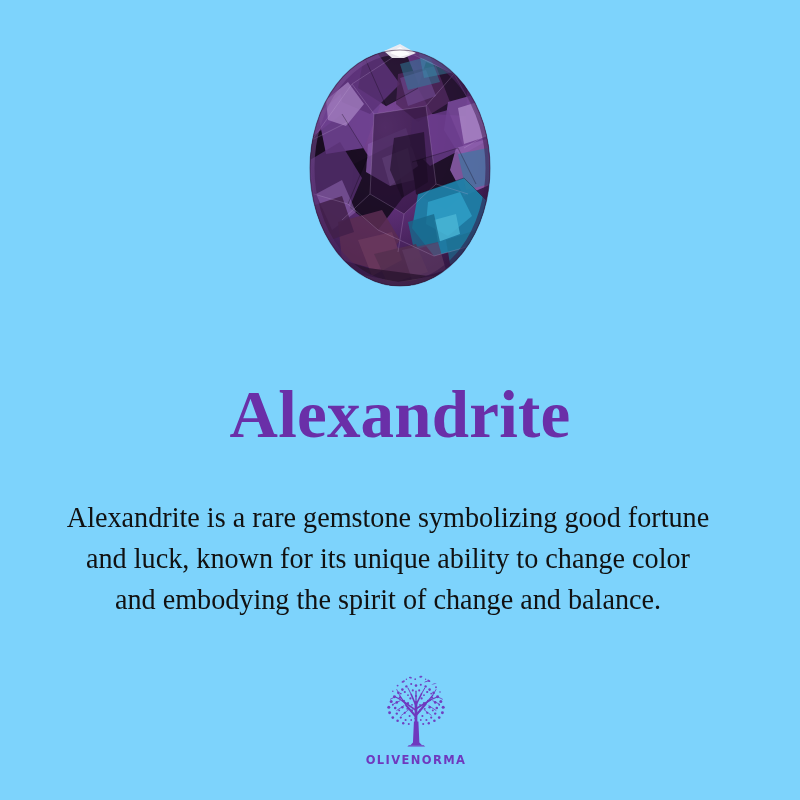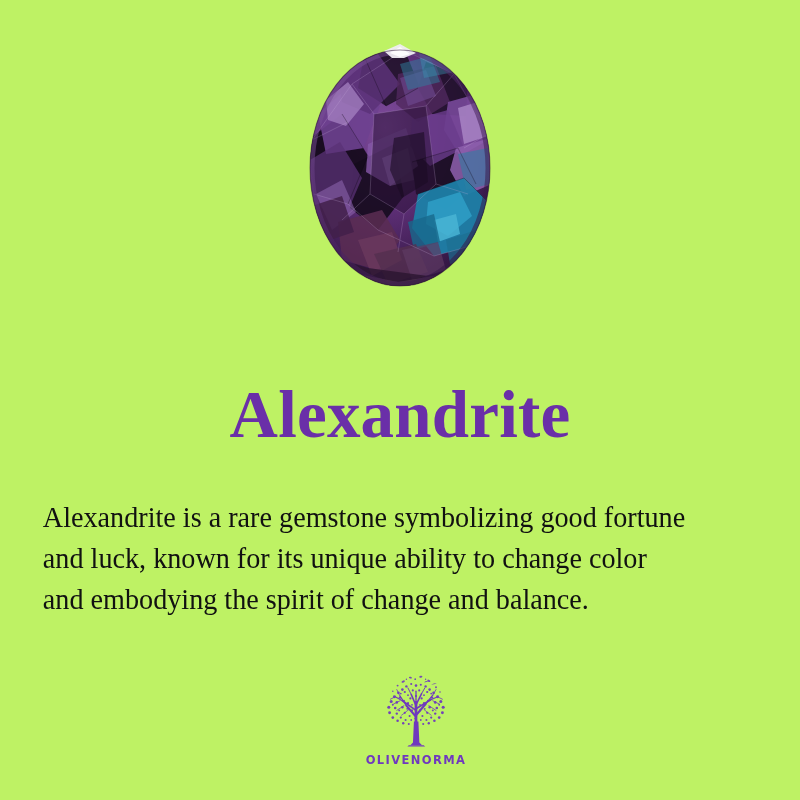--- a/index.html
+++ b/index.html
@@ -12,21 +12,21 @@
     height: 800px;
     overflow: hidden;
     font-family: "Liberation Serif", "DejaVu Serif", serif;
     -webkit-font-smoothing: antialiased;
   }
 
   .card {
     position: relative;
     width: 800px;
     height: 800px;
-    background: #bef264;
+    background: #7dd3fc;
     box-sizing: border-box;
   }
 
   
   .gem-wrap {
     position: absolute;
     left: 0;
     top: 44px;
     width: 800px;
     height: 250px;
@@ -72,24 +72,24 @@
     font-size: 26px;
     line-height: 1.05;
     letter-spacing: 1.1px;
     color: #7B4FC9;
     white-space: nowrap;
   }
 
   
   .desc {
     position: absolute;
-    left: 26px;
+    left: 14px;
     top: 497px;
     width: 748px;
-    text-align: left;
+    text-align: center;
     font-family: "Liberation Serif", "DejaVu Serif", serif;
     font-weight: 400;
     font-size: 29.5px;
     line-height: 41px;
     letter-spacing: 0px;
     color: #111111;
   }
   .desc-line {
     display: block;
     white-space: nowrap;

